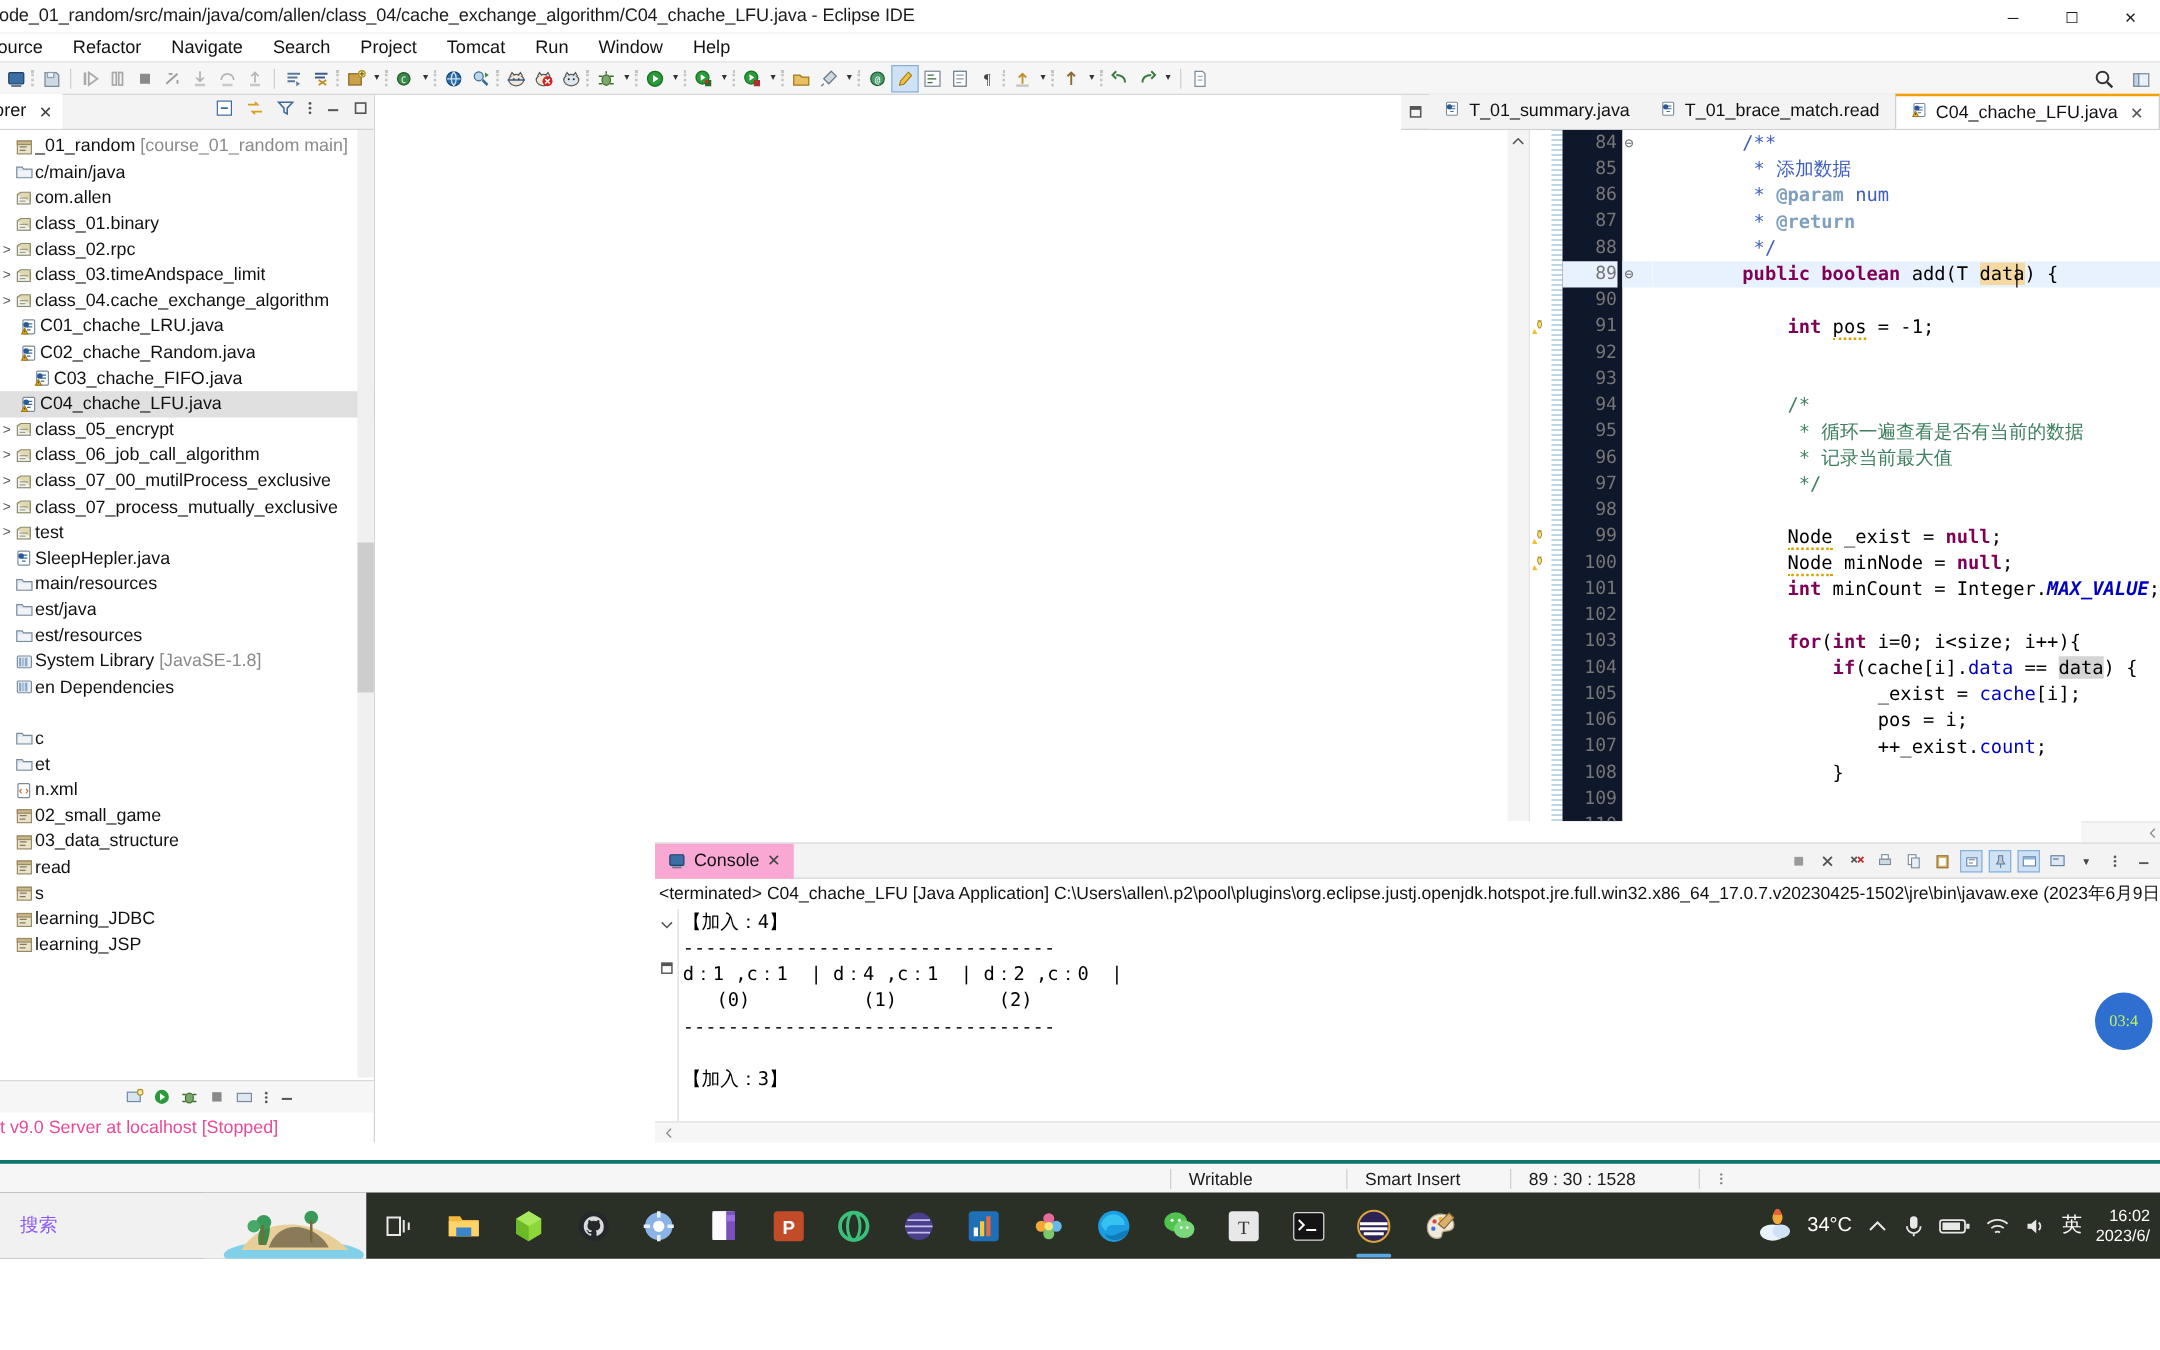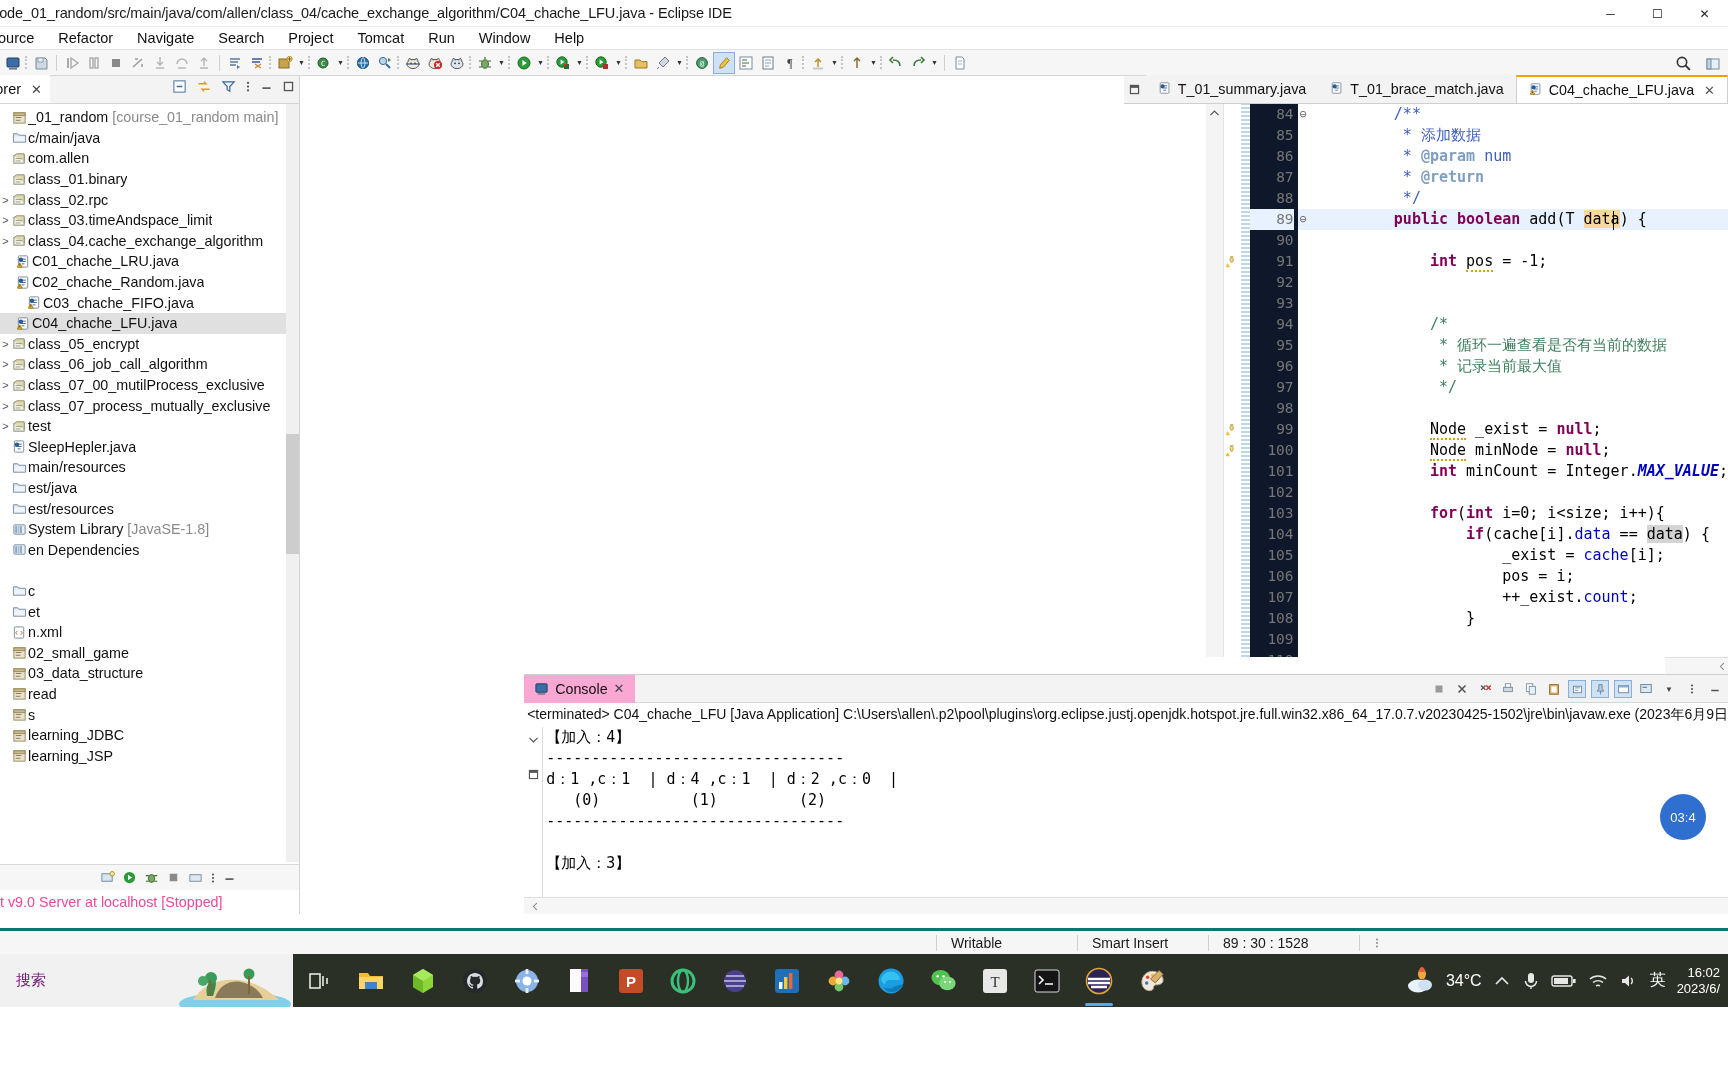--- a/index.html
+++ b/index.html
@@ -133,34 +133,34 @@
   #statusbar { height:26px; background:#f6f6f6; border-top:3px solid #0f766e;
     display:flex; align-items:center; font-size:14px; color:#1a1a1a;margin-top:14px; }
   .sb-cell { height:26px; display:flex; align-items:center; padding:0 14px; }
   .sb-div { width:1px; height:16px; background:#cfcfcf; }
 
   
   #taskbar { height:53px; width:1728px; display:flex; align-items:center;
     background:#2b3026; position:relative; }
   #tb-search { width:293px; height:53px; background:#f1f1f1; display:flex; align-items:center;
     position:relative; overflow:hidden; }
-  #tb-search span { font-size:15px; color:#701a75; margin-left:16px; }
+  #tb-search span { font-size:15px; color:#8b5cf6; margin-left:16px; }
   .tb-app { width:52px; height:53px; display:flex; align-items:center; justify-content:center;
     position:relative; }
   .tb-app .under { position:absolute; bottom:1px; left:12px; width:28px; height:3px;
     background:#5aa9e6; border-radius:2px; }
   #tb-right { position:absolute; right:0; top:0; height:53px; display:flex; align-items:center;
     gap:11px; padding-right:8px; }
   #tb-temp { font-size:16px; color:#fff; }
   #tb-clock { display:flex; flex-direction:column; align-items:flex-end; font-size:13px;
     color:#fff; line-height:16px; }
   #tb-ime { font-size:16px; color:#fff; }
-  #float-badge { position:absolute; right:22px; top:-160px; width:46px; height:46px;
-    border-radius:50%; background:#2f6fd0; color:#fef9c3; font-size:13px;
-    display:flex; align-items:center; justify-content:center; }
+  #float-badge { position:absolute; right:6px; top:-160px; width:46px; height:46px;
+    border-radius:50%; background:#2f6fd0; color:#bef264; font-size:13px;
+    display:flex; align-items:center; justify-content:center;font-family:Liberation Serif, serif; }
 </style>
 </head>
 <body>
 
 <div id="titlebar">
   <span id="title-text">code_01_random/src/main/java/com/allen/class_04/cache_exchange_algorithm/C04_chache_LFU.java - Eclipse IDE</span>
   <div id="win-controls">
     <div class="wbtn">─</div>
     <div class="wbtn">☐</div>
     <div class="wbtn">✕</div>
@@ -892,21 +892,21 @@
               <circle cx="5.2" cy="6.2" r="2.4" fill="#2a5a9a"></circle>
             </svg></span>
           <span>T_01_summary.java</span>
         </div>
         <div class="etab">
           <span><svg width="14" height="14" viewBox="0 0 16 16">
               <rect x="2.5" y="2" width="10" height="12" rx="1" fill="#fff" stroke="#7a8a9a"></rect>
               <path d="M6 5.5h4.5M6 8h4.5M6 10.5h3" stroke="#3a6a9a"></path>
               <circle cx="5.2" cy="6.2" r="2.4" fill="#2a5a9a"></circle>
             </svg></span>
-          <span>T_01_brace_match.java</span>
+          <span>T_01_brace_match.read</span>
         </div>
         <div class="etab active">
           <span><svg width="14" height="14" viewBox="0 0 16 16">
               <rect x="2.5" y="2" width="10" height="12" rx="1" fill="#fff" stroke="#7a8a9a"></rect>
               <path d="M6 5.5h4.5M6 8h4.5M6 10.5h3" stroke="#3a6a9a"></path>
               <circle cx="5.2" cy="6.2" r="2.4" fill="#2a5a9a"></circle>
               <path d="M4 9.4l2.6 4.6H1.4z" fill="#f0c030" stroke="#a07a10"></path>
               <path d="M4 11v1.5" stroke="#5a4000" stroke-width="1"></path>
             </svg></span>
           <span>C04_chache_LFU.java</span>

